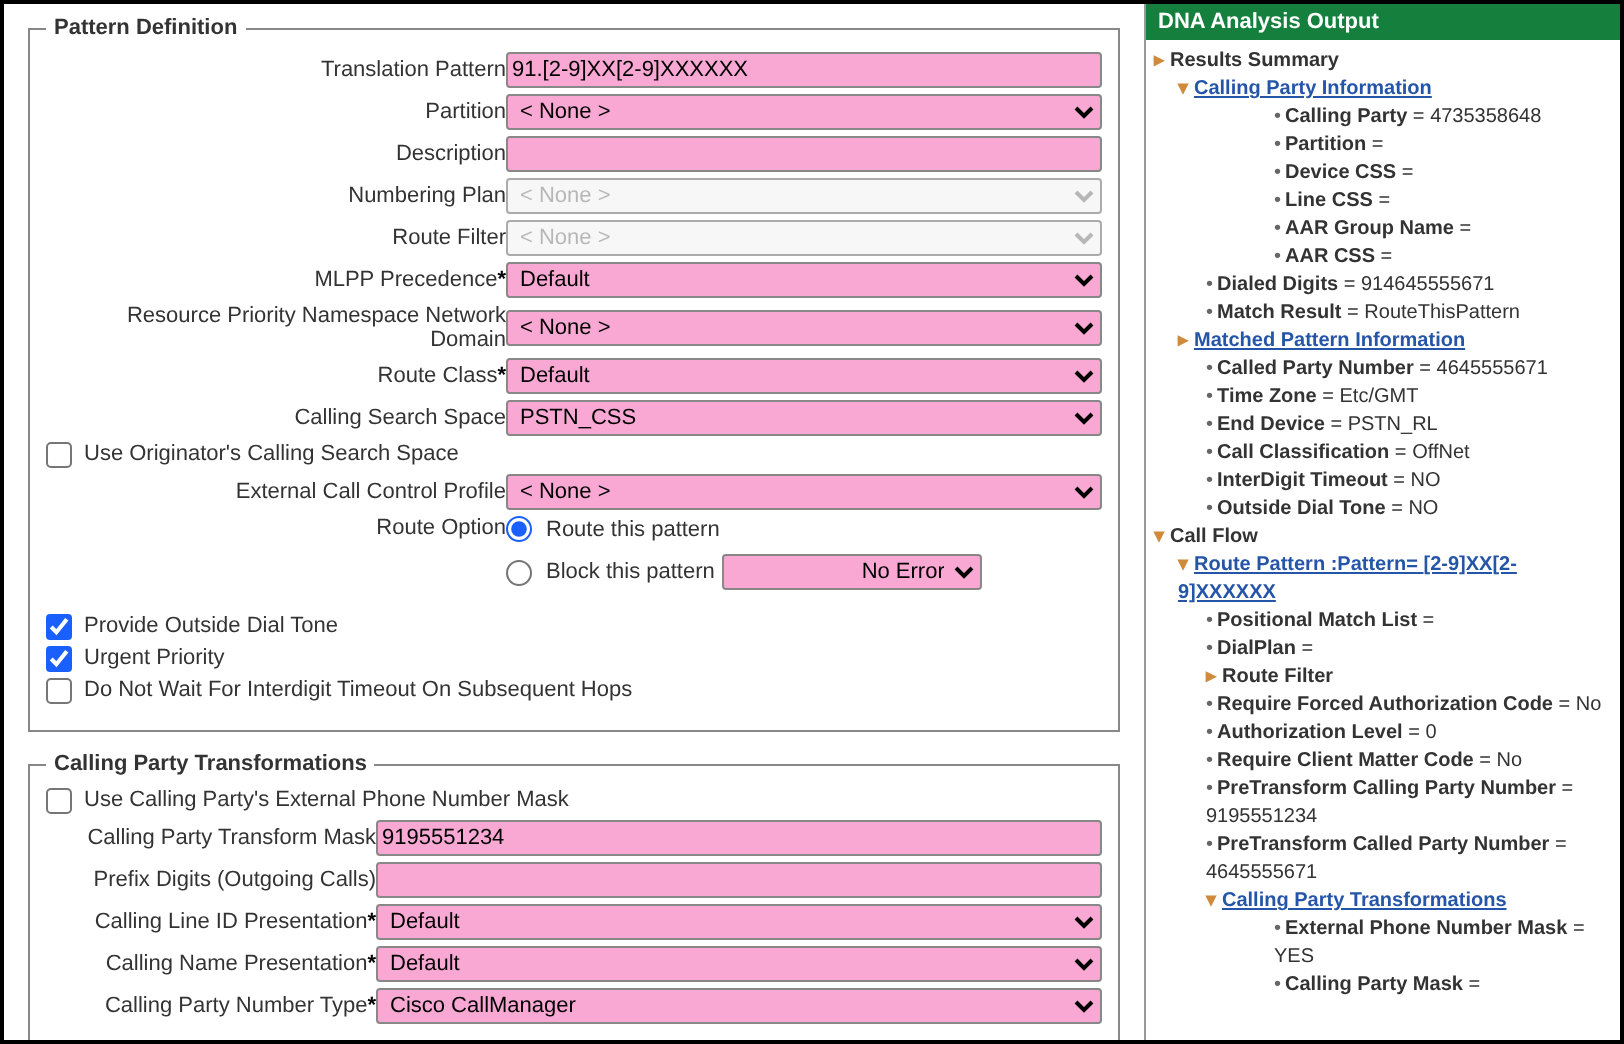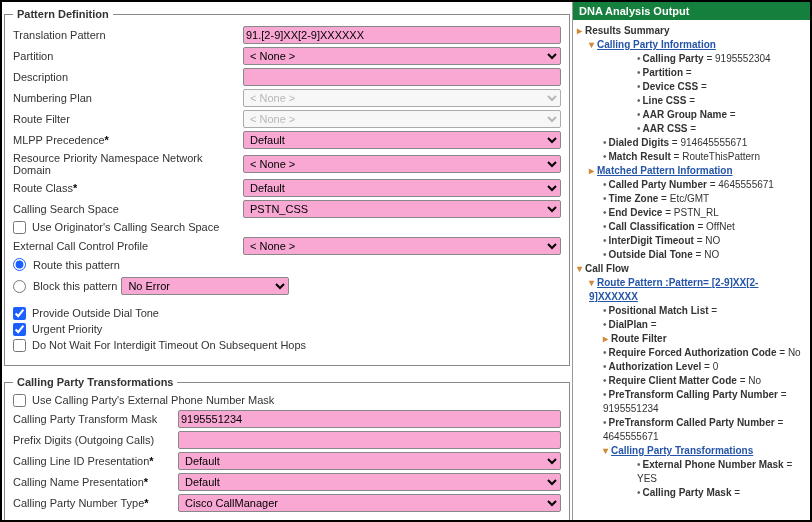--- a/index.html
+++ b/index.html
@@ -9,21 +9,21 @@
     color: #333;
     background: #fff;
     border: 2px solid #000;
     width: 812px;
     height: 522px;
     overflow: hidden;
     display: flex;
   }
   .left-panel {
     flex: 0 0 570px;
-    padding: 6px 2px;
+    padding: 6px 12px;
     overflow: hidden;
   }
   .right-panel {
     flex: 1 1 auto;
     border-left: 1px solid #999;
     font-size: 10px;
     overflow: hidden;
   }
   fieldset {
     border: 1px solid #888;
@@ -38,20 +38,21 @@
   }
   .form-row {
     display: flex;
     align-items: center;
     margin-bottom: 3px;
   }
   .form-label {
     flex: 0 0 230px;
     color: #333;
     font-size: 11px;
+    text-align: right;
   }
   .form-field {
     flex: 1 1 auto;
   }
   .form-field input[type="text"],
   .form-field select {
     width: 100%;
     font-size: 11px;
     padding: 1px 2px;
     border: 1px solid #888;
@@ -170,30 +171,31 @@
       <input type="checkbox" style="">
       <span>Use Originator's Calling Search Space</span>
     </div>
 
     <div class="form-row">
       <div class="form-label">External Call Control Profile</div>
       <div class="form-field"><select><option>&lt; None &gt;</option></select></div>
     </div>
 
     <div class="form-row" style="align-items:flex-start;">
+      <div class="form-label">Route Option</div>
       <div class="form-field">
         <div class="radio-group">
           <div class="radio-row">
             <input type="radio" name="ro" checked="" style="">
             <span>Route this pattern</span>
           </div>
           <div class="radio-row">
             <input type="radio" name="ro" style="">
             <span>Block this pattern</span>
-            <select style="width:168px;"><option>No Error</option></select>
+            <select style="width:130px;text-align:right;"><option>No Error</option></select>
           </div>
         </div>
       </div>
     </div>
 
     <div style="height:6px;"></div>
 
     <div class="indent-cb">
       <input type="checkbox" checked="" style="">
       <span>Provide Outside Dial Tone</span>
@@ -243,21 +245,21 @@
 
   </fieldset>
 </div>
 
 <div class="right-panel">
   <div class="dna-header">DNA Analysis Output</div>
   <div class="dna-body">
     <ul>
       <li class="lv0"><span class="tw">▸</span><span class="sec-title">Results Summary</span></li>
       <li class="lv1"><span class="tw">▾</span><span class="sec-title link-like">Calling Party Information</span></li>
-      <li class="lv4 kv"><span class="bullet">•</span><span class="k">Calling Party</span> = <span class="v">9195552304</span></li>
+      <li class="lv4 kv"><span class="bullet">•</span><span class="k">Calling Party</span> = <span class="v">4735358648</span></li>
       <li class="lv4 kv"><span class="bullet">•</span><span class="k">Partition</span> = <span class="v"></span></li>
       <li class="lv4 kv"><span class="bullet">•</span><span class="k">Device CSS</span> = <span class="v"></span></li>
       <li class="lv4 kv"><span class="bullet">•</span><span class="k">Line CSS</span> = <span class="v"></span></li>
       <li class="lv4 kv"><span class="bullet">•</span><span class="k">AAR Group Name</span> = <span class="v"></span></li>
       <li class="lv4 kv"><span class="bullet">•</span><span class="k">AAR CSS</span> = <span class="v"></span></li>
       <li class="lv2 kv"><span class="bullet">•</span><span class="k">Dialed Digits</span> = <span class="v">914645555671</span></li>
       <li class="lv2 kv"><span class="bullet">•</span><span class="k">Match Result</span> = <span class="v">RouteThisPattern</span></li>
 
       <li class="lv1"><span class="tw">▸</span><span class="sec-title link-like">Matched Pattern Information</span></li>
       <li class="lv2 kv"><span class="bullet">•</span><span class="k">Called Party Number</span> = <span class="v">4645555671</span></li>

